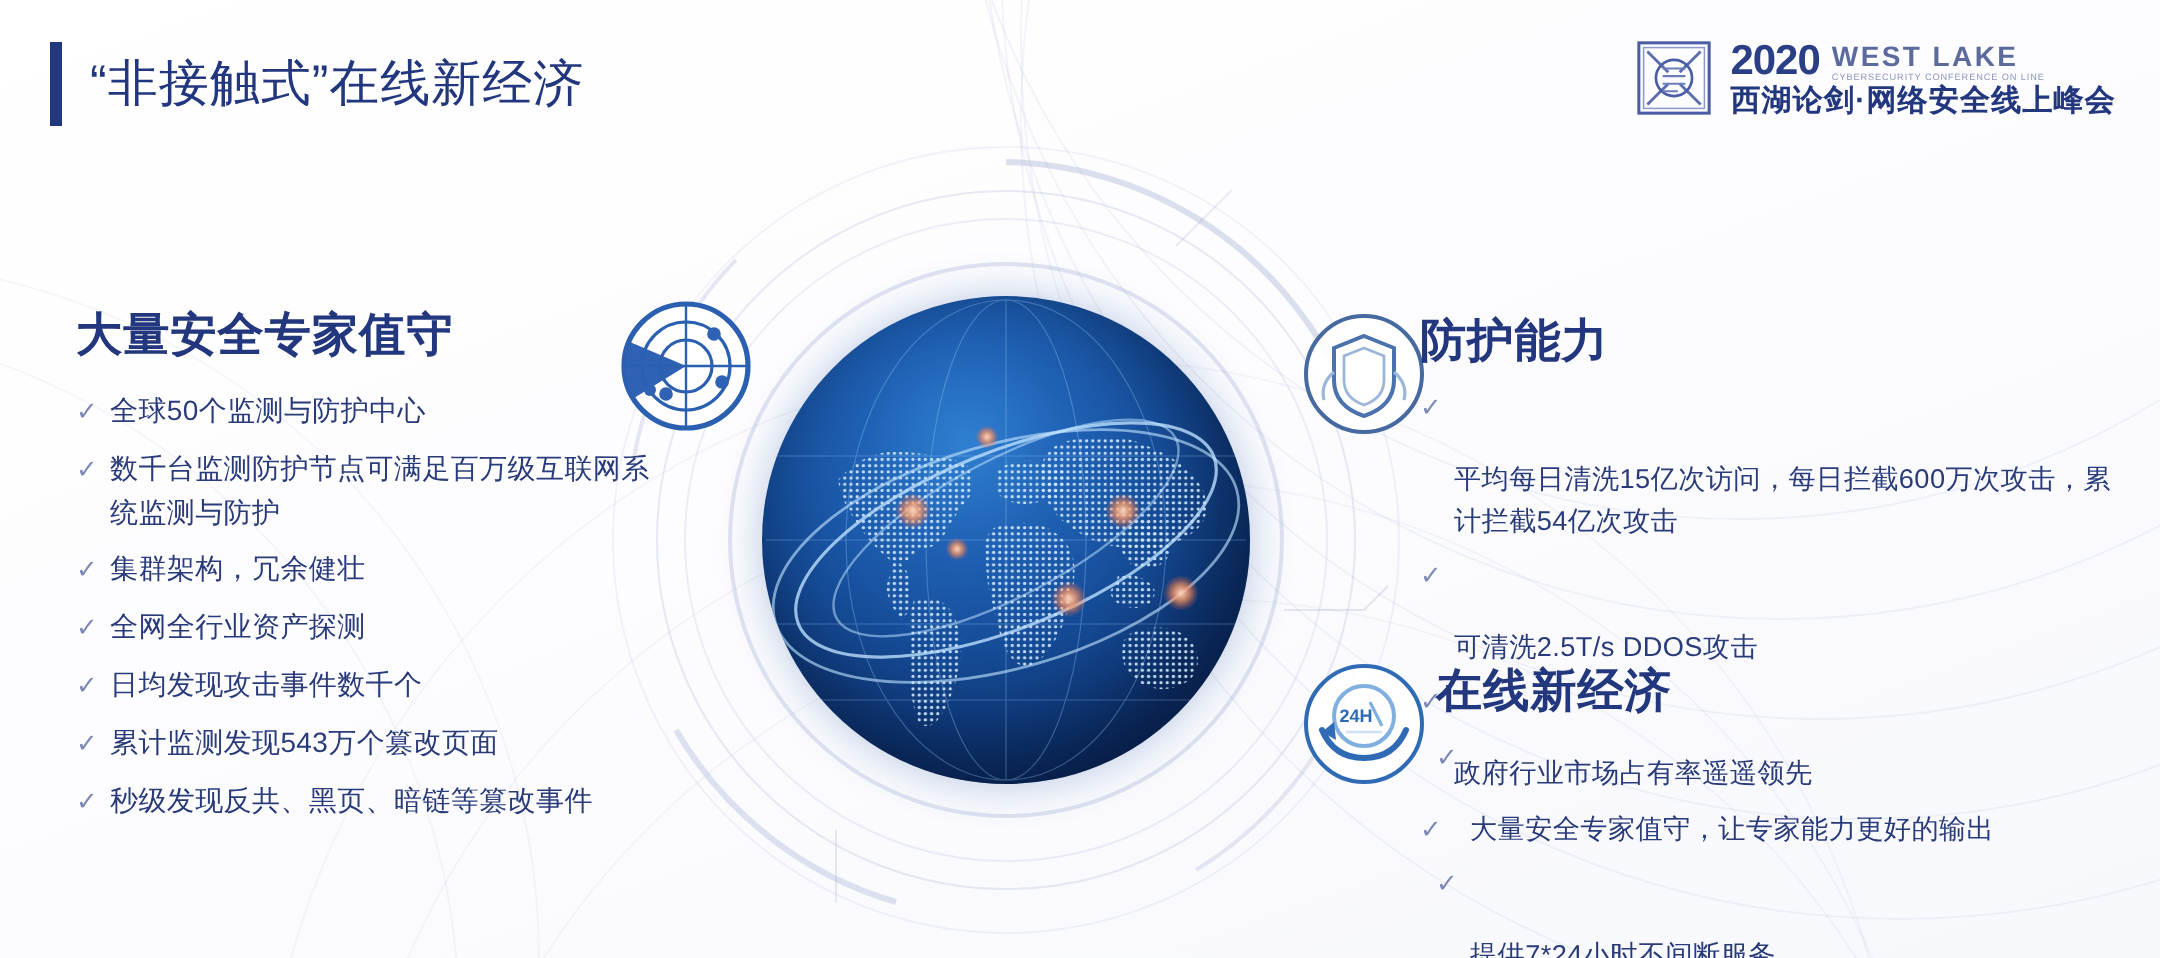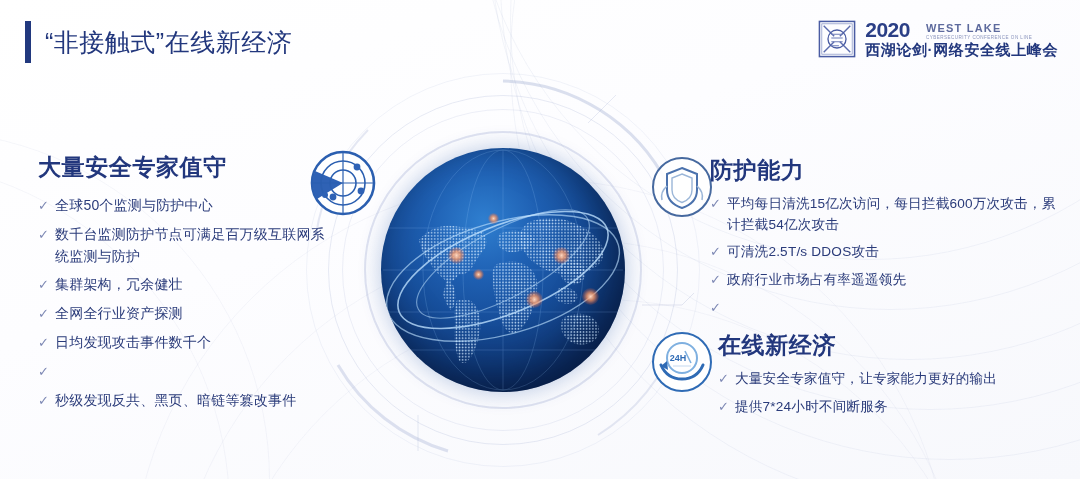--- a/index.html
+++ b/index.html
@@ -72,31 +72,31 @@
     display: flex;
     align-items: center;
     gap: 9px;
   }
   .logo-emblem {
     width: 38px;
     height: 38px;
     flex: none;
   }
   .logo-text { display: flex; flex-direction: column; gap: 2px; }
-  .logo-row1 { display: flex; align-items: flex-end; gap: 16px; }
+  .logo-row1 { display: flex; align-items: center; gap: 6px; }
   .logo-year {
     font-size: 21px;
     font-weight: bold;
     color: #2b3f86;
     line-height: 0.95;
     letter-spacing: -0.5px;
   }
   .logo-en { display: flex; flex-direction: column; padding-top: 1px; }
   .logo-en-main {
-    font-size: 11px;
+    font-size: 14px;
     font-weight: bold;
     color: #5d6a9d;
     letter-spacing: 1.2px;
     line-height: 1.05;
   }
   .logo-en-sub {
     font-size: 4.6px;
     color: #8b95bd;
     letter-spacing: 0.45px;
     line-height: 1.2;
@@ -182,21 +182,21 @@
     font-size: 13px;
     line-height: 1.6;
     padding-top: 1px;
   }
   .btxt {
     font-size: 14px;
     color: #2a3b7a;
     letter-spacing: 0.2px;
   }
   .col-right .bullet, .col-right2 .bullet { margin-bottom: 6px; }
-  .col-right .btxt, .col-right2 .btxt { font-size: 13.6px; }
+  .col-right .btxt, .col-right2 .btxt { font-size: 13.6px; margin-top: 36px; }
 </style>
 </head>
 <body>
 
 <div class="slide">
 
   <div class="bg-arcs">
     <div class="arc-tr" style="right:-330px; top:-390px; width:900px; height:900px;"></div>
     <div class="arc-tr" style="right:-310px; top:-420px; width:880px; height:880px;"></div>
     <div class="arc-tr" style="right:-280px; top:-450px; width:860px; height:860px;"></div>
@@ -366,20 +366,21 @@
       <li class="bullet">
         <span class="chk">✓</span>
         <span class="btxt">全网全行业资产探测</span>
       </li>
       <li class="bullet">
         <span class="chk">✓</span>
         <span class="btxt">日均发现攻击事件数千个</span>
       </li>
       <li class="bullet">
         <span class="chk">✓</span>
+        <span class="btxt">累计监测发现543万个篡改页面</span>
       </li>
       <li class="bullet">
         <span class="chk">✓</span>
         <span class="btxt">秒级发现反共、黑页、暗链等篡改事件</span>
       </li>
     </ul>
   </div>
 
   <div class="col col-right">
     <div class="sec-head">防护能力</div>

